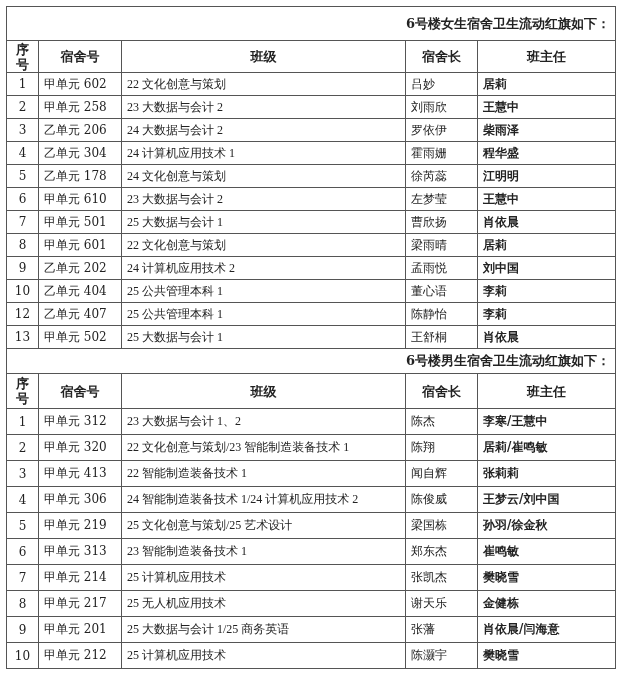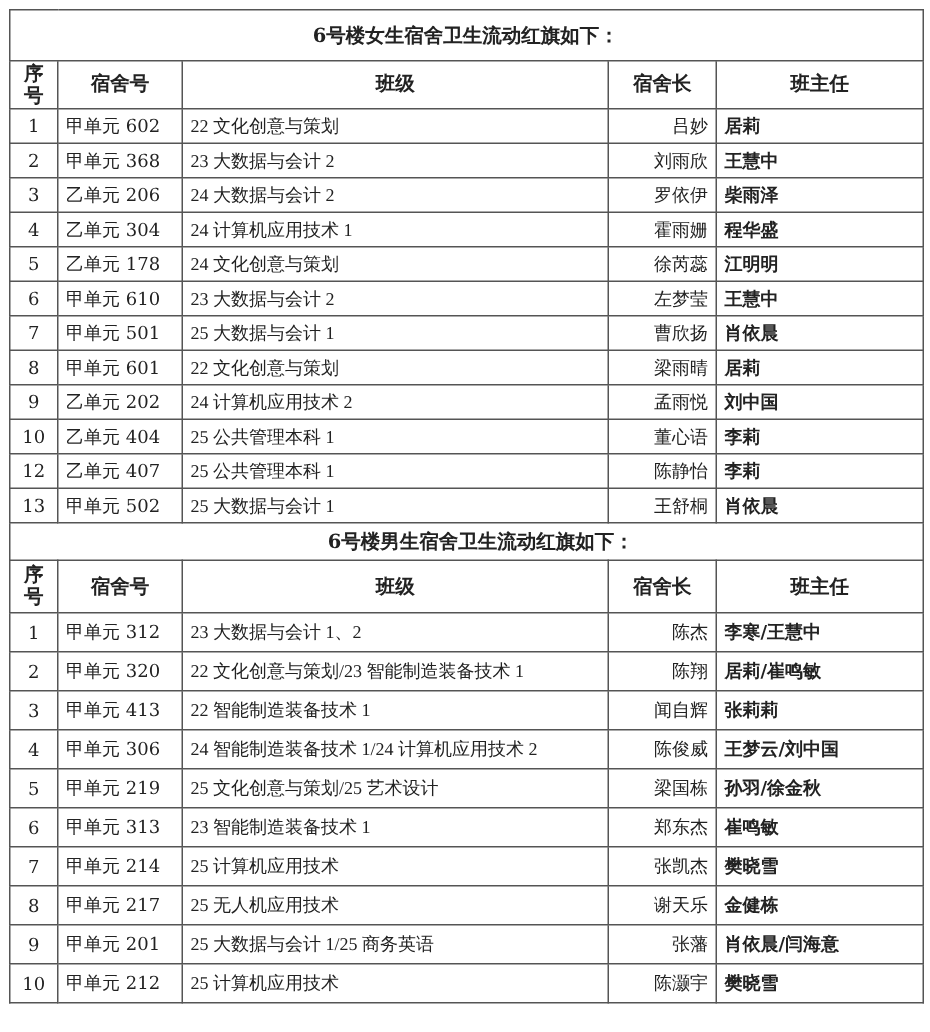--- a/index.html
+++ b/index.html
@@ -3,30 +3,30 @@
 <meta charset="utf-8">
 <style>
   html, body { margin: 0; padding: 0; background: #ffffff; }
   body { width: 620px; height: 688px; position: relative; overflow: hidden;
          font-family: "DejaVu Serif", "Liberation Serif", serif; color: #222; }
   table.sheet { position: absolute; left: 6px; top: 6px; width: 609px;
     border-collapse: collapse; table-layout: fixed; font-size: 12px; }
   table.sheet td { border: 1px solid #555; padding: 0 5px; white-space: nowrap; overflow: hidden; }
   col.c1 { width: 32px; } col.c2 { width: 83px; } col.c3 { width: 284px; }
   col.c4 { width: 72px; } col.c5 { width: 138px; }
-  tr.title td { height: 33px; font-weight: bold; font-size: 13px; text-align: center; padding-left: 4px; }
+  tr.title td { height: 33px; font-weight: bold; font-size: 13px; text-align: right; padding-left: 4px; }
   tr.title.m td { height: 24px; padding-left: 24px; }
   tr.head td { height: 31px; font-weight: bold; font-size: 13px; text-align: center; line-height: 15px; }
   tr.head.m td { height: 34px; }
   tr.row td { height: 22px; }
   tr.row.m td { height: 25px; }
   td.num { text-align: center; padding: 0; }
   td.dorm { text-align: left; }
   td.cls { text-align: left; font-family: Liberation Serif, serif; }
-  td.leader { text-align: right; }
+  td.leader { text-align: left; }
   td.teacher { text-align: left; font-weight: bold; }
   td.seqhead { padding: 0; }
 </style>
 </head>
 <body>
 
 <table class="sheet">
   <colgroup>
       <col class="c1">
       <col class="c2">
@@ -47,21 +47,21 @@
     </tr>
   <tr class="row">
         <td class="num">1</td>
         <td class="dorm">甲单元 602</td>
         <td class="cls">22 文化创意与策划</td>
         <td class="leader">吕妙</td>
         <td class="teacher">居莉</td>
       </tr>
       <tr class="row">
         <td class="num">2</td>
-        <td class="dorm">甲单元 368</td>
+        <td class="dorm">甲单元 258</td>
         <td class="cls">23 大数据与会计 2</td>
         <td class="leader">刘雨欣</td>
         <td class="teacher">王慧中</td>
       </tr>
       <tr class="row">
         <td class="num">3</td>
         <td class="dorm">乙单元 206</td>
         <td class="cls">24 大数据与会计 2</td>
         <td class="leader">罗依伊</td>
         <td class="teacher">柴雨泽</td>

